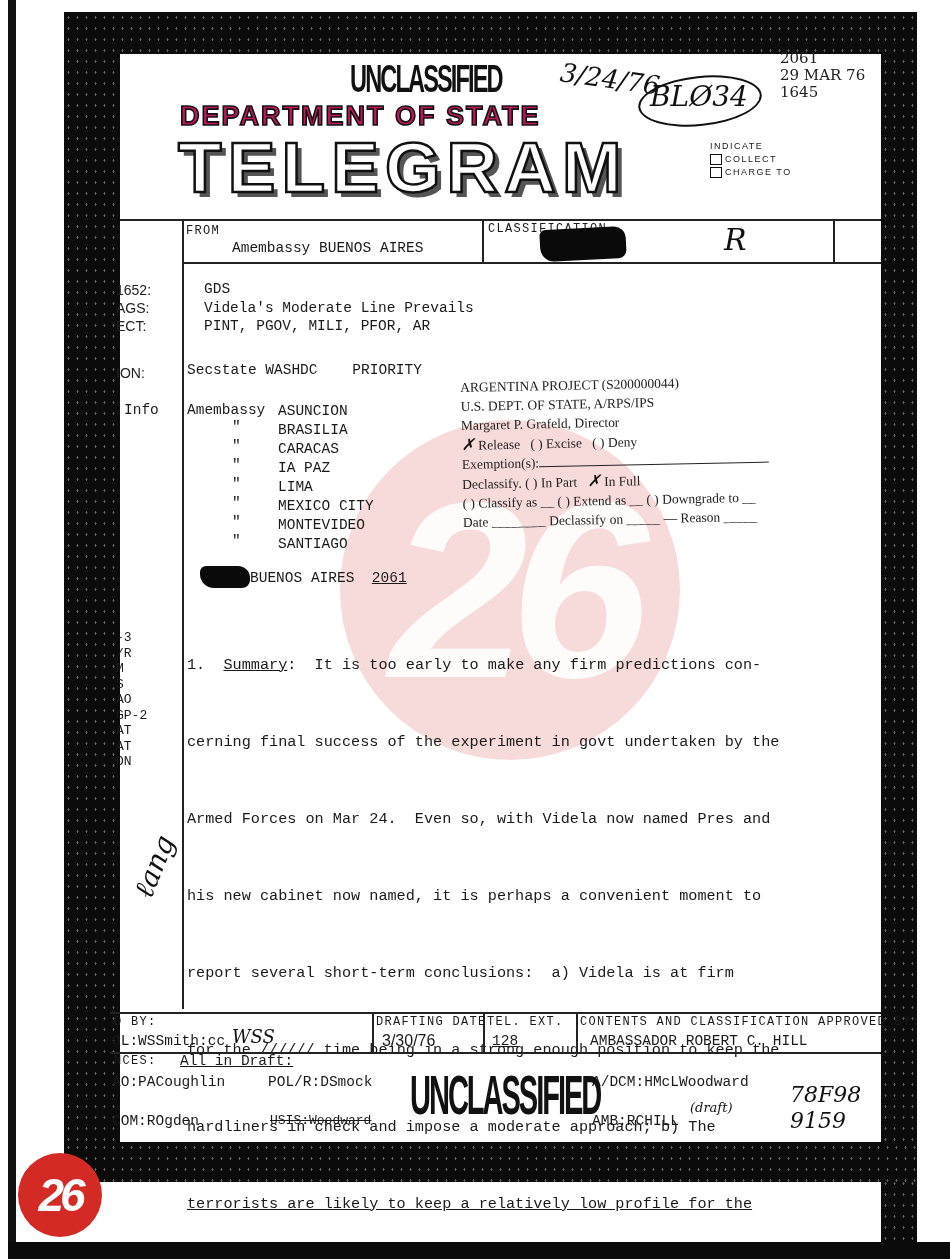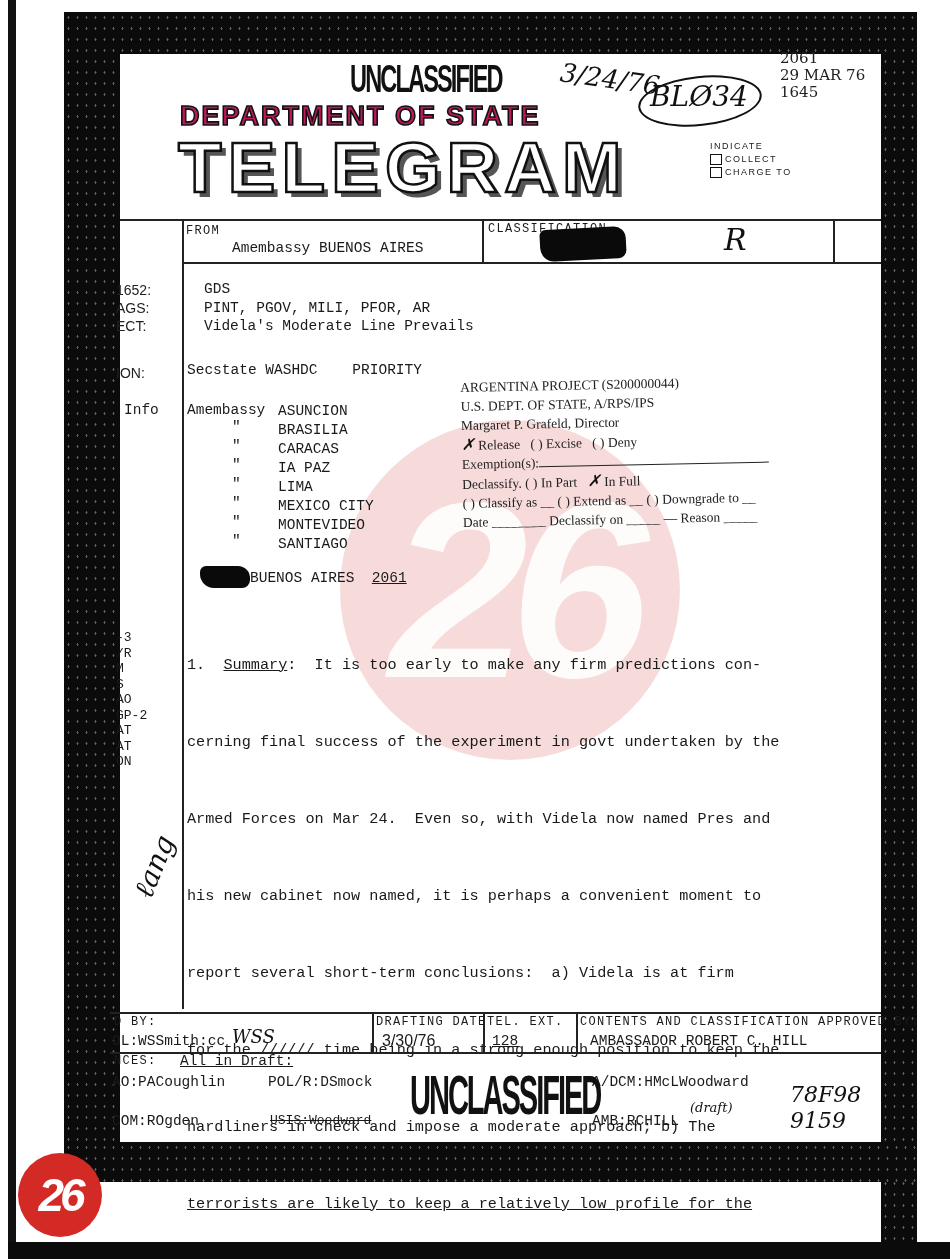--- a/index.html
+++ b/index.html
@@ -103,22 +103,22 @@
 <div class="abs redact" style="left:540px;top:228px;width:86px;height:32px;transform:rotate(-3deg);"></div>
 <div class="abs hand" style="left:724px;top:222px;font-size:30px;">R</div>
 
 <div class="abs margin-labels" style="top:281px;line-height:18px;">
   <div>1652:</div>
   <div>AGS:</div>
   <div>ECT:</div>
 </div>
 <div class="abs tw" style="left:187px;top:280px;line-height:18.5px;margin-left:17px;">
   <div>GDS</div>
+  <div>Videla's Moderate Line Prevails</div>
   <div>PINT, PGOV, MILI, PFOR, AR</div>
-  <div>Videla's Moderate Line Prevails</div>
 </div>
 
 <div class="abs margin-labels" style="top:365px;">ION:</div>
 <div class="abs tw" style="left:187px;top:362px;">
   <span>Secstate WASHDC</span>&nbsp;&nbsp;&nbsp;&nbsp;<span>PRIORITY</span>
 </div>
 <div class="abs tw" style="left:124px;top:402px;">Info</div>
 <div class="abs tw" style="left:187px;top:402px;">Amembassy</div>
 <div class="abs tw" style="left:232px;top:418px;line-height:19px;">
   <div>"</div>

